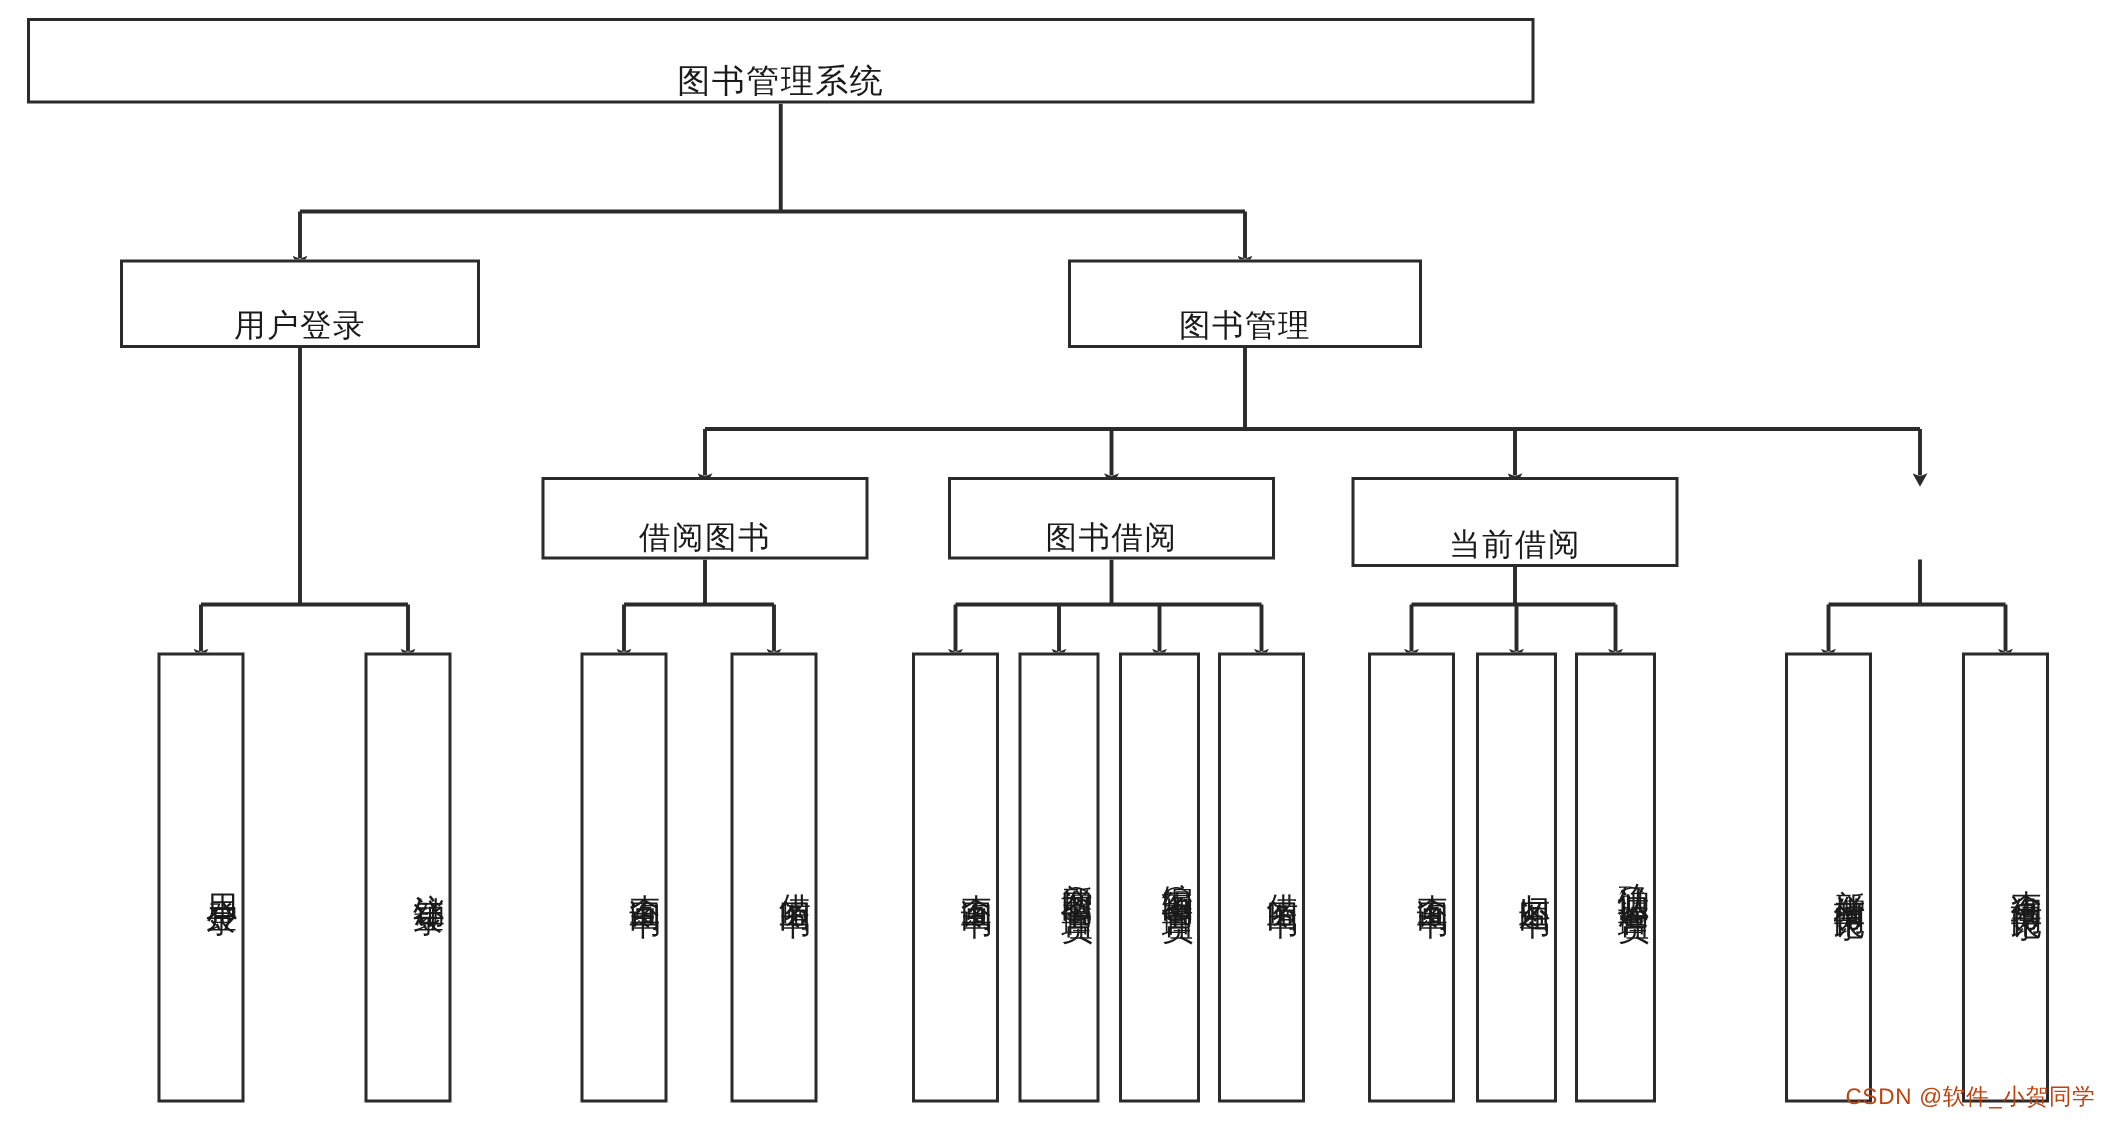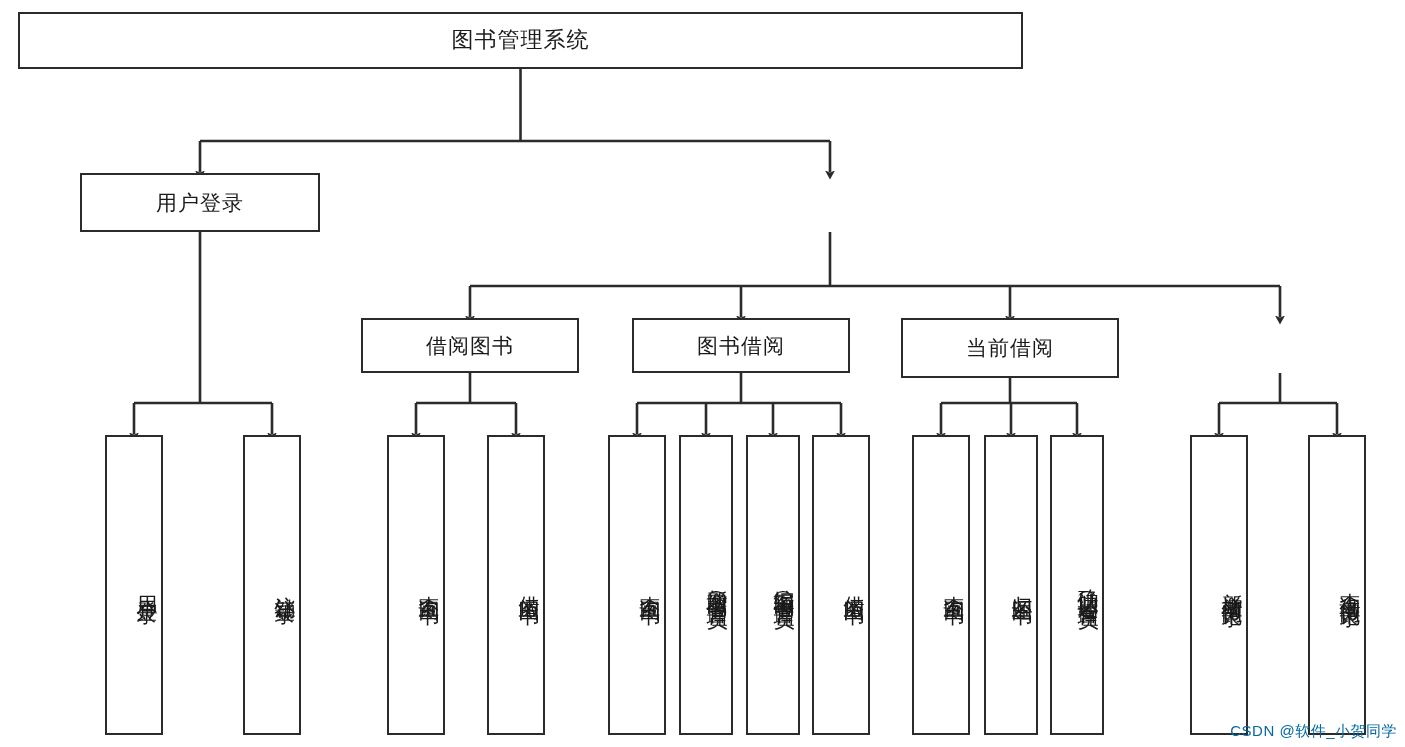--- a/index.html
+++ b/index.html
@@ -25,21 +25,21 @@
     width: 1405px;
     height: 747px;
     pointer-events: none;
   }
   .node {
     position: absolute;
     box-sizing: border-box;
     background: #ffffff;
     border: 2px solid #2b2b2b;
     display: flex;
-    align-items: center;
+    align-items: flex-end;
     justify-content: center;
     color: #1a1a1a;
     z-index: 2;
   }
   .node.horiz {
     font-size: 21px;
     letter-spacing: 1px;
     line-height: 1.2;
   }
   .node.vert {
@@ -58,21 +58,21 @@
     white-space: nowrap;
   }
   .node.root {
     font-size: 22px;
   }
   .watermark {
     position: absolute;
     right: 8px;
     bottom: 6px;
     font-size: 15px;
-    color: #0369a1;
+    color: #c2410c;
     letter-spacing: 0.5px;
     z-index: 5;
     white-space: nowrap;
   }
 </style>
 </head>
 <body>
 
 <div id="canvas">
   <svg id="edges" viewBox="0 0 1405 747" xmlns="http://www.w3.org/2000/svg">
@@ -117,20 +117,23 @@
         <path d="M1337,403 L1337,434" marker-end="url(#arrow)"></path>
       </g>
   </svg>
 
   <div class="node horiz root" style="left: 18px; top: 12px; width: 1005px; height: 57px;">
       <span class="hlabel">图书管理系统</span>
     </div>
     <div class="node horiz" style="left: 80px; top: 173px; width: 240px; height: 59px;">
       <span class="hlabel">用户登录</span>
     </div>
+    <div class="node horiz" style="left: 712px; top: 173px; width: 236px; height: 59px;">
+      <span class="hlabel">图书管理</span>
+    </div>
     <div class="node horiz" style="left: 361px; top: 318px; width: 218px; height: 55px;">
       <span class="hlabel">借阅图书</span>
     </div>
     <div class="node horiz" style="left: 632px; top: 318px; width: 218px; height: 55px;">
       <span class="hlabel">图书借阅</span>
     </div>
     <div class="node horiz" style="left: 901px; top: 318px; width: 218px; height: 60px;">
       <span class="hlabel">当前借阅</span>
     </div>
     <div class="node vert" style="left: 105px; top: 435px; width: 58px; height: 300px;">

